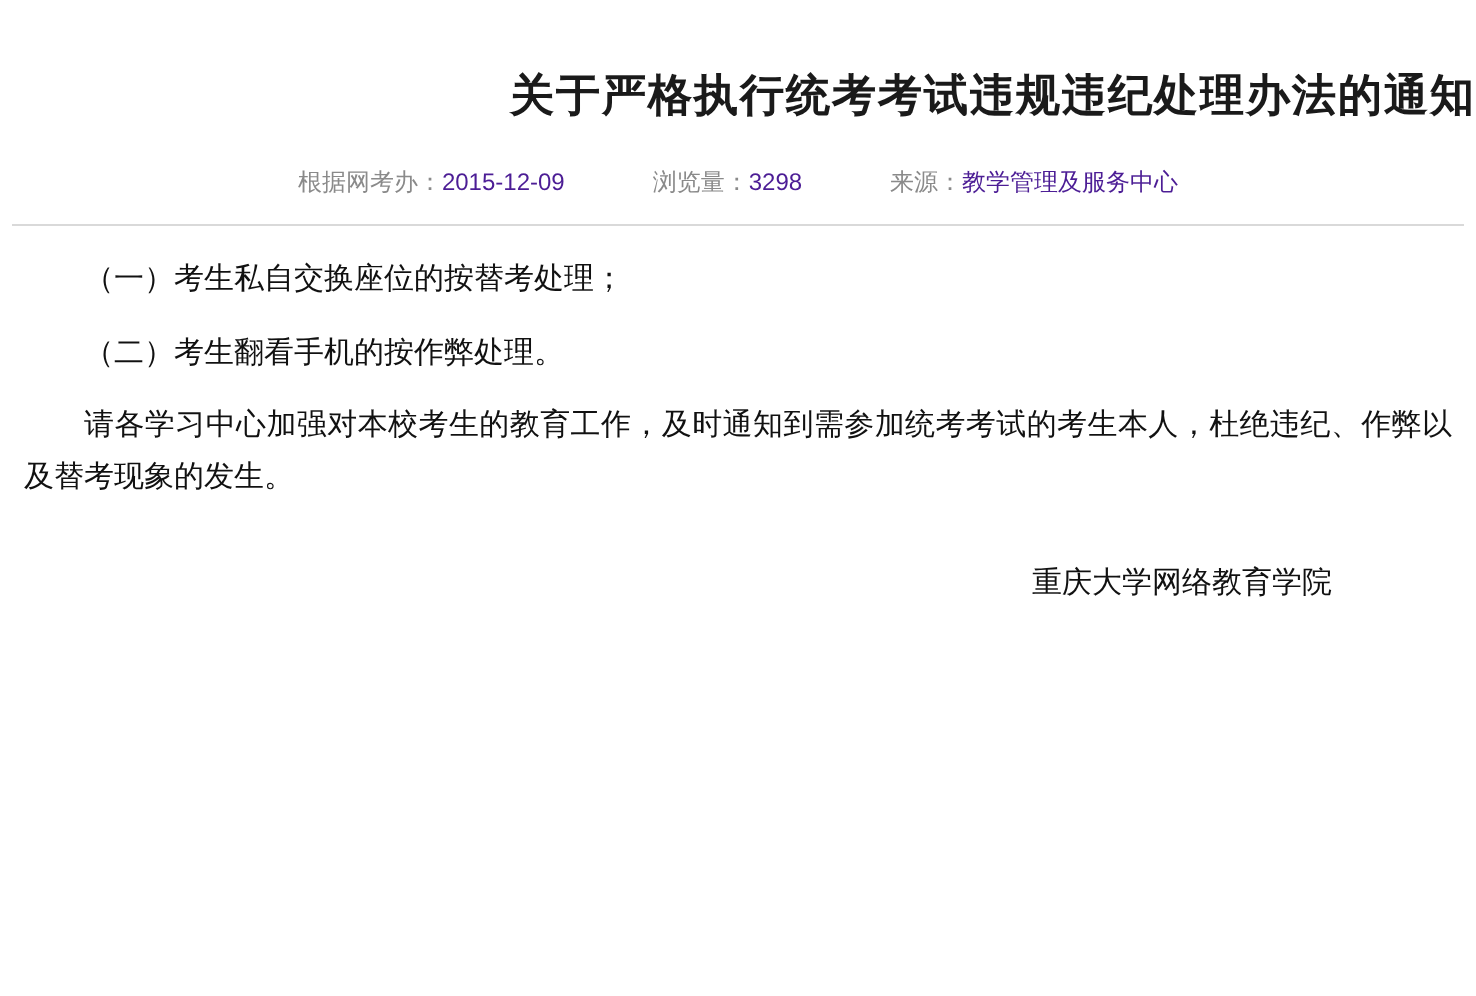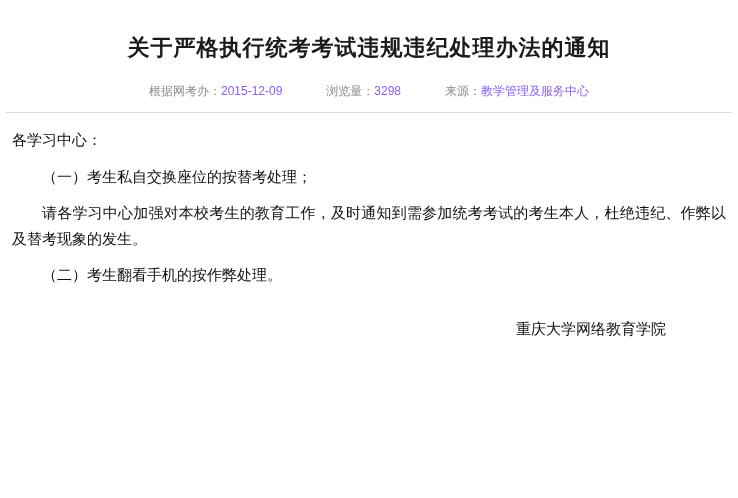--- a/index.html
+++ b/index.html
@@ -14,21 +14,21 @@
     color: #000000;
     overflow: hidden;
   }
   .page {
     position: relative;
     width: 738px;
     height: 498px;
     box-sizing: border-box;
   }
   .doc-title {
-    text-align: center;
+    text-align: right;
     font-family: "Liberation Sans", "DejaVu Sans", sans-serif;
     font-weight: bold;
     font-size: 22px;
     letter-spacing: 1px;
     color: #1a1a1a;
     padding-top: 18px;
     padding-bottom: 6px;
   }
   .meta-bar {
     display: flex;
@@ -37,21 +37,21 @@
     gap: 44px;
     font-family: "Liberation Sans", "DejaVu Sans", sans-serif;
     font-size: 12px;
     color: #8a8a8a;
     padding-bottom: 12px;
   }
   .meta-item {
     white-space: nowrap;
   }
   .meta-item .meta-value {
-    color: #8b5cf6;
+    color: #4c1d95;
     margin-top: 20px;
   }
   .divider {
     border: none;
     border-top: 1px solid #d9d9d9;
     margin: 0 6px 14px 6px;
   }
   .body-text {
     padding: 0 12px;
     font-size: 15px;
@@ -86,24 +86,23 @@
 
   <div class="meta-bar">
     <span class="meta-item"><span>根据网考办：</span><span class="meta-value">2015-12-09</span></span>
     <span class="meta-item"><span>浏览量：</span><span class="meta-value">3298</span></span>
     <span class="meta-item"><span>来源：</span><span class="meta-value">教学管理及服务中心</span></span>
   </div>
 
   <hr class="divider">
 
   <div class="body-text">
-    <p class="no-indent">各学习中心：</p>
     <p class="indent2">（一）考生私自交换座位的按替考处理；</p>
+    <p class="indent2">（二）考生翻看手机的按作弊处理。</p>
     <p class="indent2">请各学习中心加强对本校考生的教育工作，及时通知到需参加统考考试的考生本人，杜绝违纪、作弊以及替考现象的发生。</p>
-    <p class="indent2">（二）考生翻看手机的按作弊处理。</p>
 
     <div class="sign-block">
       <div>重庆大学网络教育学院</div>
 
     </div>
   </div>
 
 </div>
 
 </body></html>

